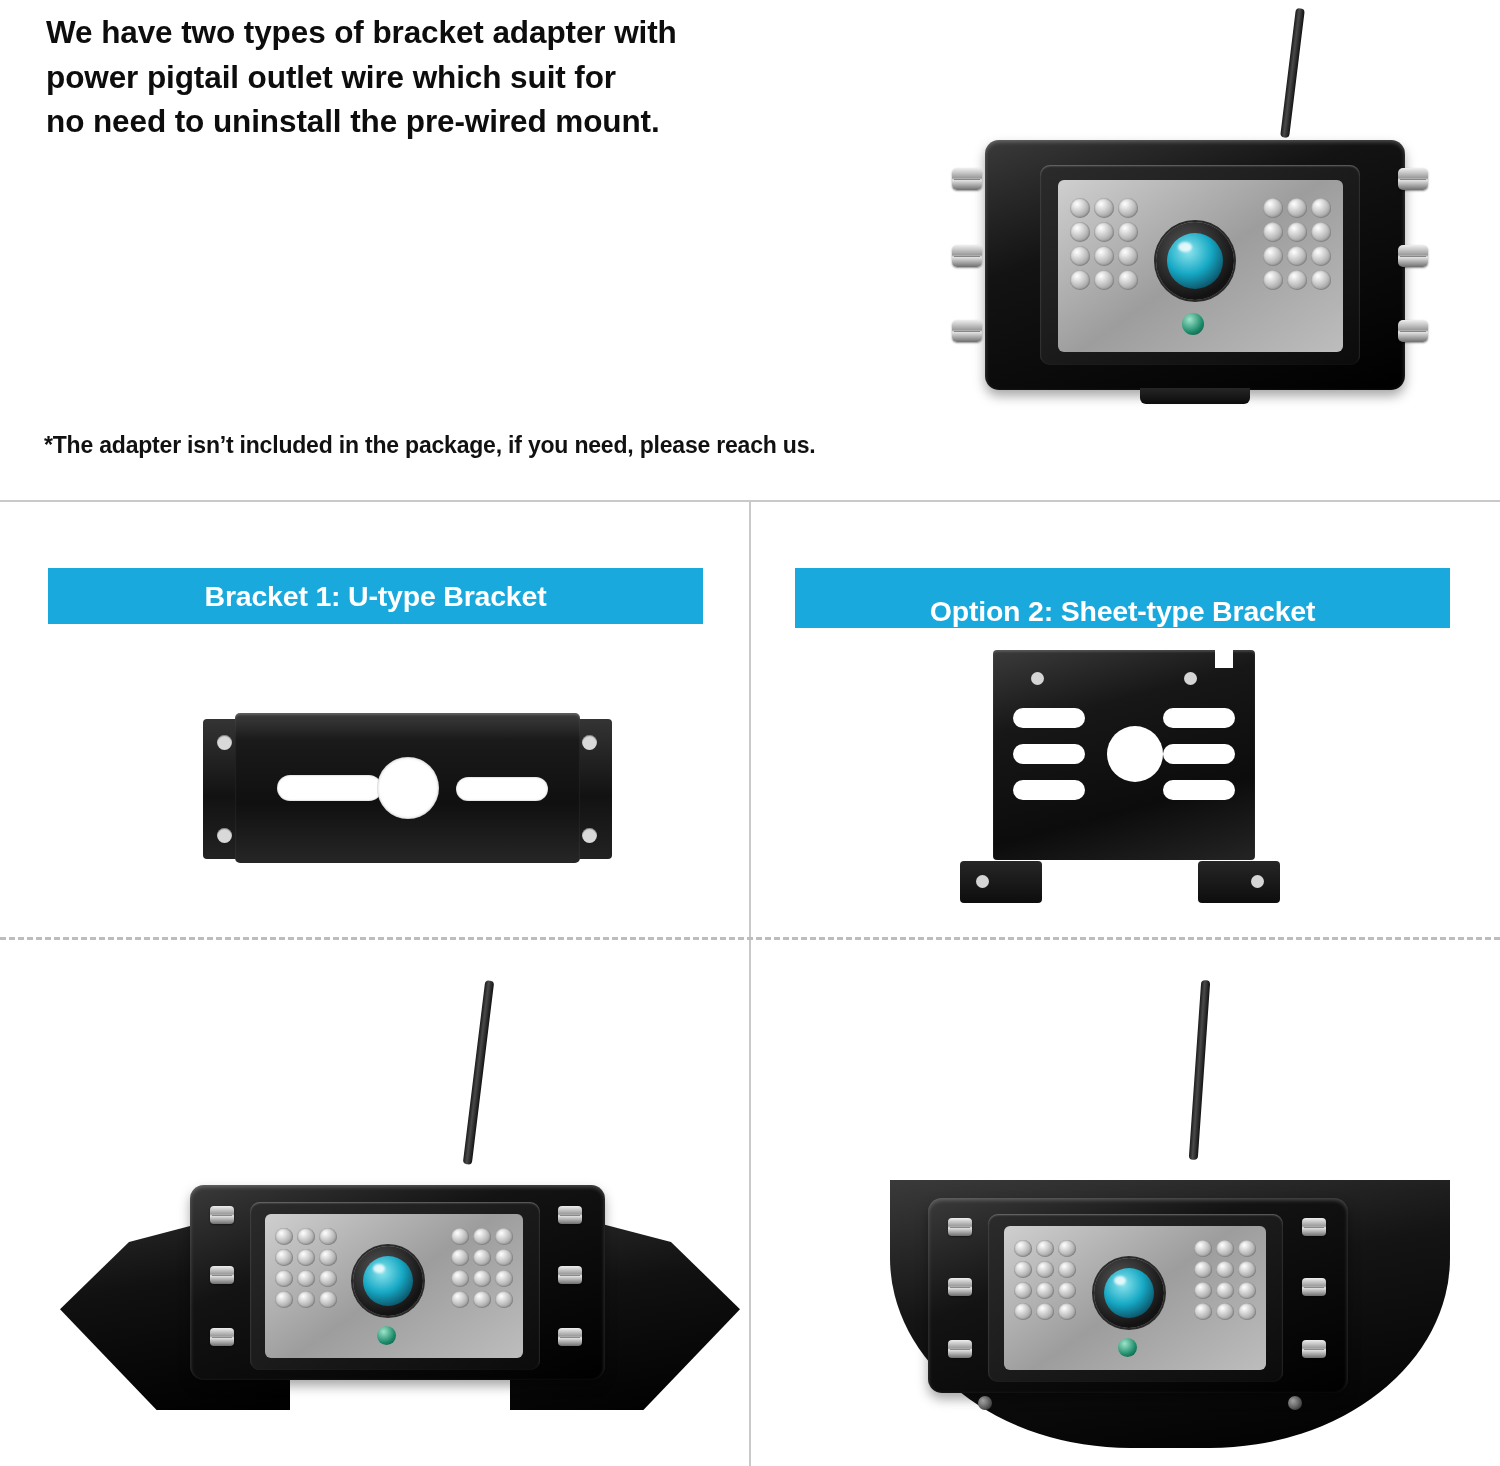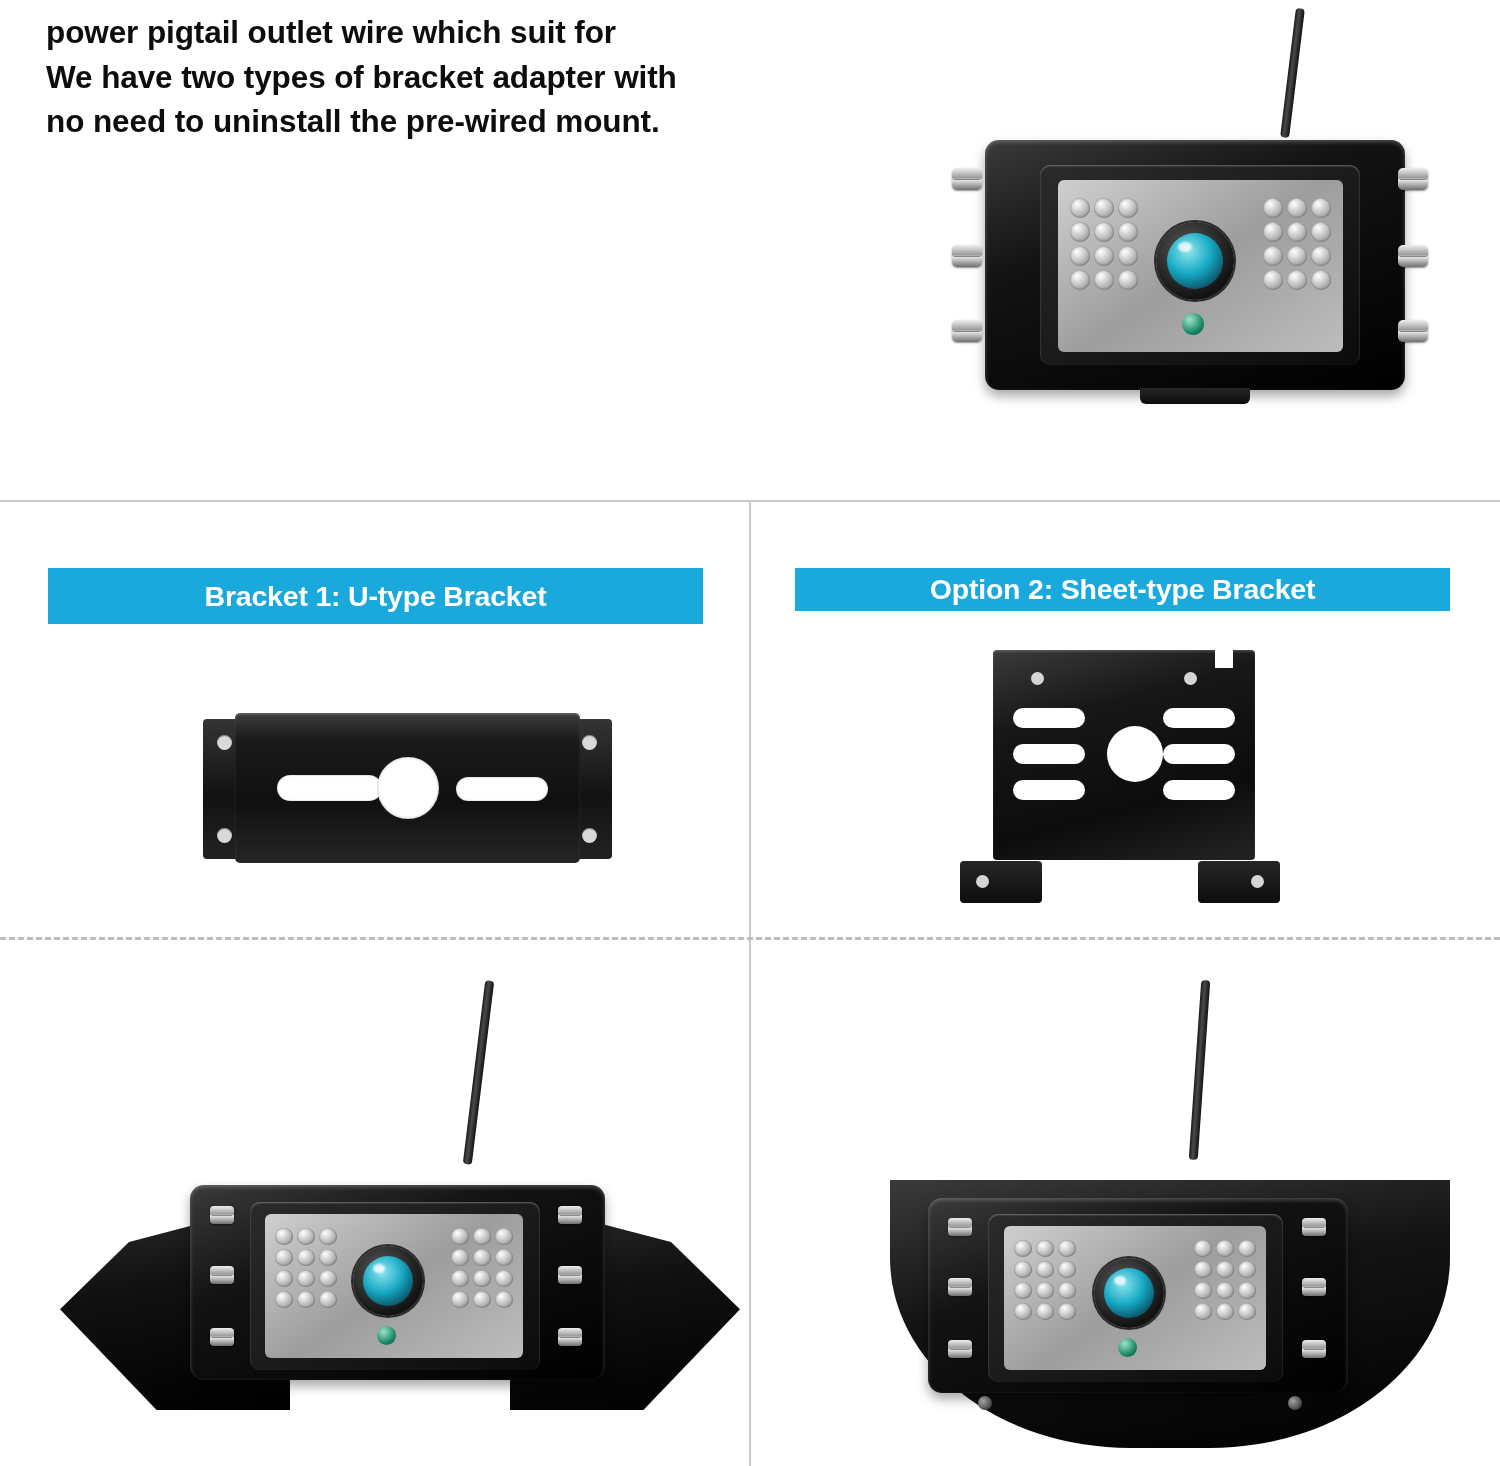--- a/index.html
+++ b/index.html
@@ -308,22 +308,22 @@
     border-radius: 50%;
     background: radial-gradient(circle at 35% 30%, #bdbdbd, #4a4a4a 70%, #222);
   }
 </style>
 </head>
 <body>
 
 <div class="top-section">
 
   <div class="headline">
+    <div>We have two types of bracket adapter with</div>
     <div>power pigtail outlet wire which suit for</div>
-    <div>We have two types of bracket adapter with</div>
     <div>no need to uninstall the pre-wired mount.</div>
   </div>
 
   <div class="cam-hero">
     <div class="antenna" style="left:358px; top:8px; width:9px; height:130px; transform:rotate(7deg);"></div>
     <div class="cam-body" style="left:55px; top:140px; width:420px; height:250px;"></div>
     <div class="cam-bezel" style="left:110px; top:165px; width:320px; height:200px;"></div>
     <div class="cam-face" style="left:128px; top:180px; width:285px; height:172px;">
       <div class="led-grid" style="left:12px; top:18px; grid-template-columns:repeat(3,20px); grid-template-rows:repeat(4,20px);">
         <div class="led"></div>
@@ -361,31 +361,32 @@
     </div>
     <div class="screw" style="left:22px; top:168px;"></div>
     <div class="screw" style="left:22px; top:245px;"></div>
     <div class="screw" style="left:22px; top:320px;"></div>
     <div class="screw" style="right:22px; top:168px;"></div>
     <div class="screw" style="right:22px; top:245px;"></div>
     <div class="screw" style="right:22px; top:320px;"></div>
     <div class="cam-tab" style="left:210px; top:388px; width:110px; height:16px;"></div>
   </div>
 
+  <div class="note">*The adapter isn’t included in the package, if you need, please reach us.</div>
 </div>
 
 <div class="hr-solid" style="top:500px;"></div>
 <div class="v-solid" style="left:749px; top:502px; height:964px;"></div>
 <div class="hr-dashed" style="top:937px;"></div>
 
 <div class="banner" style="left:48px; top:568px; width:655px; height:56px;">
   <span>Bracket 1: U-type Bracket</span>
 </div>
 
-<div class="banner" style="left:795px; top:568px; width:655px; height:43px;">
+<div class="banner" style="left:795px; top:568px; width:655px; height:60px;align-items:flex-end;">
   <span>Option 2: Sheet-type Bracket</span>
 </div>
 
 <div class="bracket-u">
   <div class="u-wing left">
     <div class="u-hole" style="left:14px; top:16px;"></div>
     <div class="u-hole" style="left:14px; bottom:16px;"></div>
   </div>
   <div class="u-wing right">
     <div class="u-hole" style="left:14px; top:16px;"></div>

